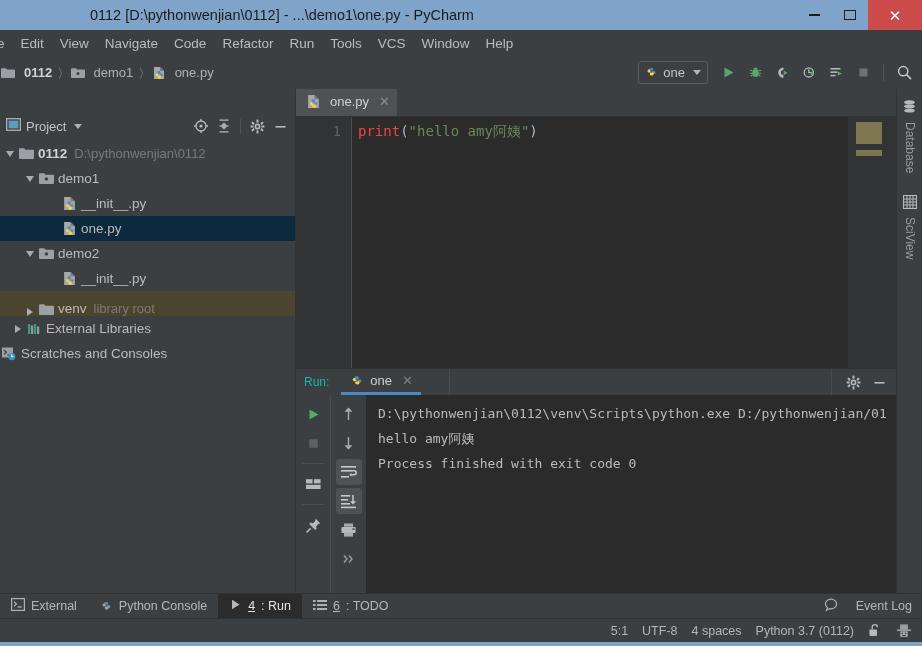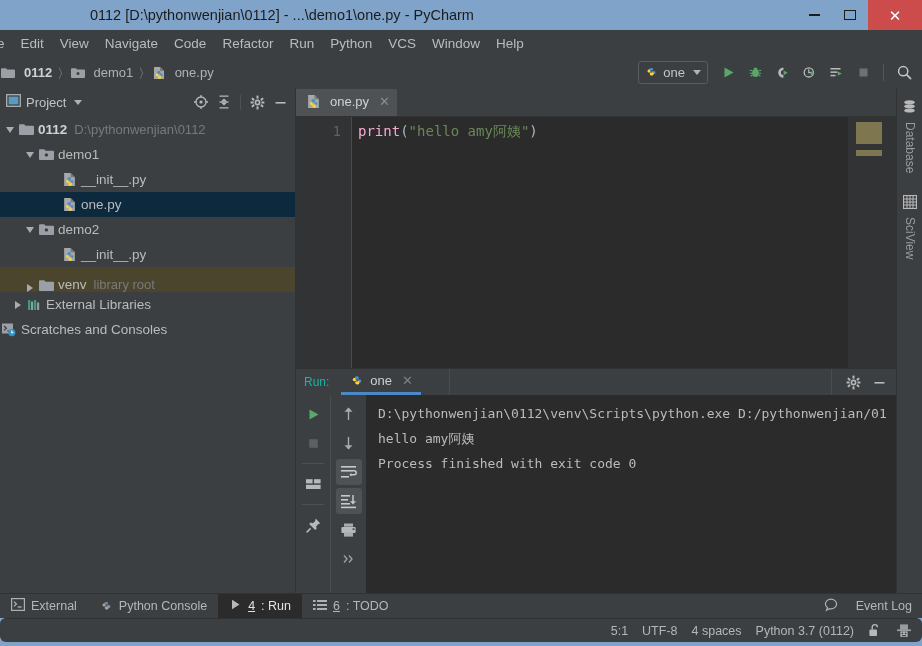--- a/index.html
+++ b/index.html
@@ -96,21 +96,21 @@
   
   .sidebar {
     width: 296px; flex: 0 0 296px;
     background: #3c3f41;
     display: flex; flex-direction: column;
     border-right: 1px solid #323232;
   }
   .sb-header {
     height: 26px; flex: 0 0 26px;
     display: flex; align-items: center;
-    padding: 0 5px 0 6px; gap: 5px;
+    padding: 0 5px 0 6px; gap: 5px; margin-top: 24px;
   }
   .sb-title { color: #c0c2c4; font-size: 13px; }
   .sb-hdr-icons { margin-left: auto; display: flex; align-items: center; gap: 3px; }
   .sb-hdr-btn { width: 20px; height: 20px; display: flex; align-items: center; justify-content: center; cursor: pointer; }
   .vsep { width: 1px; height: 15px; background: #4f5254; margin: 0 3px; }
 
   .tree { flex: 1; overflow: hidden; padding-top: 2px; background: #3c3f41; }
   .tree-row {
     height: 25px; display: flex; align-items: center;
     font-size: 13.5px; color: #bbbbbb; cursor: default;
@@ -146,21 +146,21 @@
   }
   .gutter {
     width: 56px; flex: 0 0 56px; background: #313335;
     border-right: 1px solid #4b4b4b;
     padding-top: 5px;
     text-align: right;
   }
   .lineno { color: #606366; font-size: 13.5px; font-family: "DejaVu Sans Mono", monospace; padding-right: 10px; line-height: 19px; }
   .code-area { flex: 1; padding: 5px 0 0 6px; min-width: 0; position: relative; }
   .code-line { font-family: "DejaVu Sans Mono", monospace; font-size: 14px; line-height: 19px; white-space: pre; }
-  .tok-fn   { color: #f9a8d4; }
+  .tok-fn   { color: #ef4444; }
   .tok-pn   { color: #a9b7c6; }
   .tok-str  { color: #6a8759; }
   .editor-rail {
     width: 48px; flex: 0 0 48px; background: #313335;
     position: relative;
   }
   .rail-mark {
     position: absolute; right: 14px; top: 5px;
     width: 26px; height: 22px; background: #7e764f;
   }
@@ -246,21 +246,20 @@
   .bb-spacer { flex: 1; }
   .bb-right { display: flex; align-items: center; gap: 18px; padding: 0 10px; color: #b4b6b8; font-size: 12.5px; cursor: pointer; }
 
   
   .statusbar {
     height: 24px; flex: 0 0 24px;
     background: #3c3f41;
     display: flex; align-items: center; justify-content: flex-end;
     gap: 14px; padding: 0 10px 0 0;
     border-top: 1px solid #323232;
-    border-radius: 6px;
   }
   .st-item { color: #b4b6b8; font-size: 12.5px; cursor: pointer; white-space: nowrap; }
   .st-ico { display: flex; align-items: center; cursor: pointer; }
   .bottom-edge { height: 4px; flex: 0 0 4px; background: #7fa3c9; }
 </style>
 </head>
 <body>
 
 <div id="app">
 
@@ -280,21 +279,21 @@
   </div>
 
   <div class="menubar">
     <div class="menu-item">e</div>
     <div class="menu-item">Edit</div>
     <div class="menu-item">View</div>
     <div class="menu-item">Navigate</div>
     <div class="menu-item">Code</div>
     <div class="menu-item">Refactor</div>
     <div class="menu-item">Run</div>
-    <div class="menu-item">Python</div>
+    <div class="menu-item">Tools</div>
     <div class="menu-item">VCS</div>
     <div class="menu-item">Window</div>
     <div class="menu-item">Help</div>
   </div>
 
   <div class="navbar">
     <div class="crumbs">
       <div class="crumb bold">
         <span class="t-ico">
           <svg width="14" height="12" viewBox="0 0 14 12">

